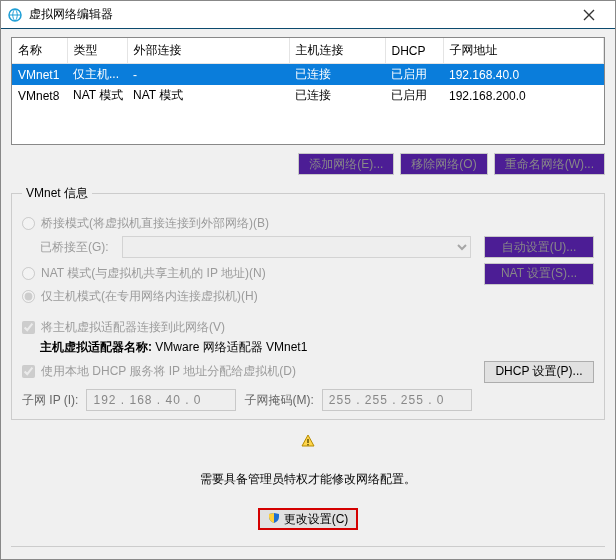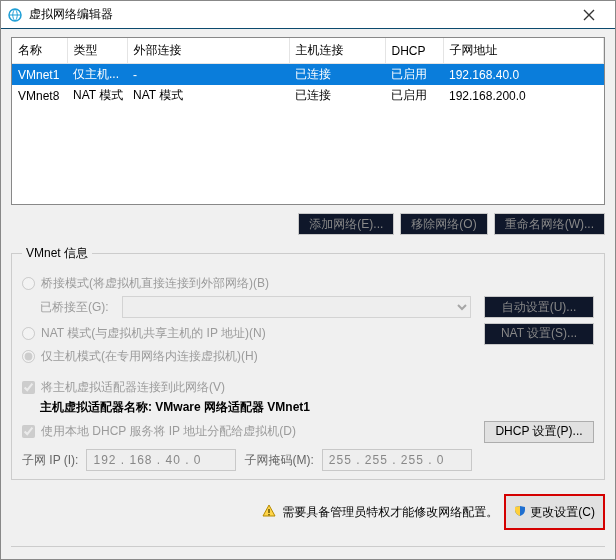--- a/index.html
+++ b/index.html
@@ -10,40 +10,40 @@
   .titlebar .title { flex: 1; }
   .titlebar .close { width: 40px; height: 100%; display: flex; align-items: center; justify-content: center; cursor: default; }
   .body { flex: 1; padding: 8px 10px 6px 10px; display: flex; flex-direction: column; min-height: 0; }
   .table-wrap { border: 1px solid #888; background: #fff; height: 182px; overflow: hidden; }
   table { width: 100%; border-collapse: collapse; table-layout: fixed; padding-left: 26px; }
   th { text-align: left; font-weight: 400; padding: 4px 6px; border-right: 1px solid #e4e4e4; background: #fff; border-bottom: 1px solid #e4e4e4;}
   td { padding: 2px 6px; white-space: nowrap; overflow: hidden; }
   tr.sel td { background: #0a7ddb; color: #fff; }
   .row-btns { display: flex; justify-content: flex-end; gap: 6px; margin: 8px 0 10px; }
   button.std { height: 22px; padding: 0 10px; background: #e1e1e1; border: 1px solid #adadad; cursor: default; }
-  button.std:disabled { color: #888; background: #0f172a; border-color: #c8c8c8; }
+  button.std:disabled { color: #888; background: #4c1d95; border-color: #c8c8c8; }
   fieldset.frame { border: 1px solid #ccc; margin: 0 0 8px 0; padding: 10px 10px 8px 10px; }
   fieldset.frame > legend { padding: 0 4px; }
   .radio-line, .check-line { display: flex; align-items: center; margin: 3px 0; color: #333; }
   .radio-line.disabled, .check-line.disabled { color: #9b9b9b; }
   .radio-line input, .check-line input { margin: 0 6px 0 0; }
   .sub-row { display: flex; align-items: center; gap: 13px; margin: 4px 0 4px 18px; }
   select.combo { flex: 1; height: 22px; border: 1px solid #c8c8c8; background: #eee; color: #888; padding: 0 4px; }
   .side-btn { width: 110px; }
   .row-flex { display: flex; align-items: center; justify-content: space-between; }
   .subnet-row { display: flex; align-items: center; gap: 8px; margin-top: 6px; color: #666;}
   .ip-input { width: 150px; height: 22px; border: 1px solid #c8c8c8; background: #eee; color: #888; padding: 0 6px; font-family: inherit; letter-spacing: 1px;}
   hr.sep { border: none; border-top: 1px solid #ccc; margin: 10px 0 6px; }
   .footer { display: flex; align-items: center; gap: 6px; justify-content: flex-end; margin-top: auto; }
-  .warn-row { display: flex; align-items: center; justify-content: flex-end; gap: 6px; margin: 6px 0; }
+  .warn-row { display: flex; align-items: center; justify-content: flex-end; gap: 20px; margin: 6px 0; flex-direction: column; }
   .warn-icon { color: #c2a100; }
   .shield { color:#1f6fd0; margin-right:4px;}
-  .change-btn { border: 2px solid #d40000; padding: 8px 8px; height: 36px; background: #e1e1e1; display:inline-flex; align-items:center;}
+  .change-btn { border: 2px solid #d40000; padding: 8px 8px; height: 22px; background: #e1e1e1; display:inline-flex; align-items:center;}
   .host-line { margin: 2px 0 4px 18px; font-weight: bold;}
-  .host-line .val { font-weight: bold;}
+  .host-line .val { font-weight: normal;}
   col.c-name{width:55px} col.c-type{width:60px} col.c-ext{width:162px} col.c-host{width:96px} col.c-dhcp{width:58px} col.c-sub{width:auto}
 </style>
 </head>
 <body>
 
 <div class="window">
   <div class="titlebar">
     <span class="icon">
       <svg width="14" height="14" viewBox="0 0 14 14">
           <circle cx="7" cy="7" r="6" fill="none" stroke="#1f9fd6" stroke-width="1.5"></circle>

